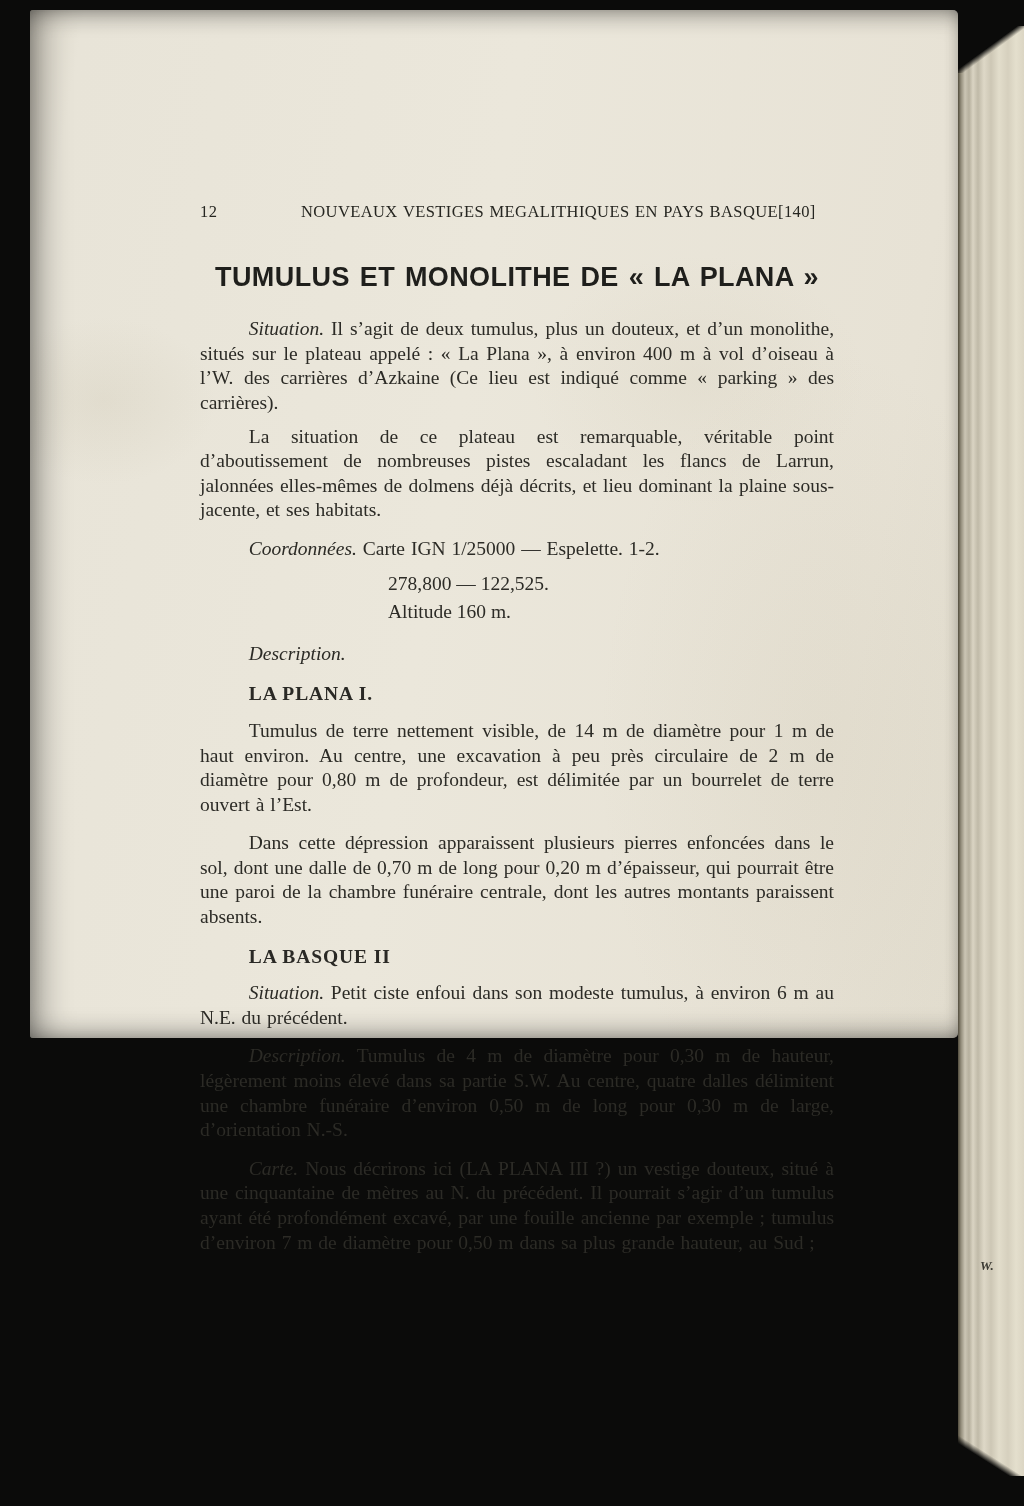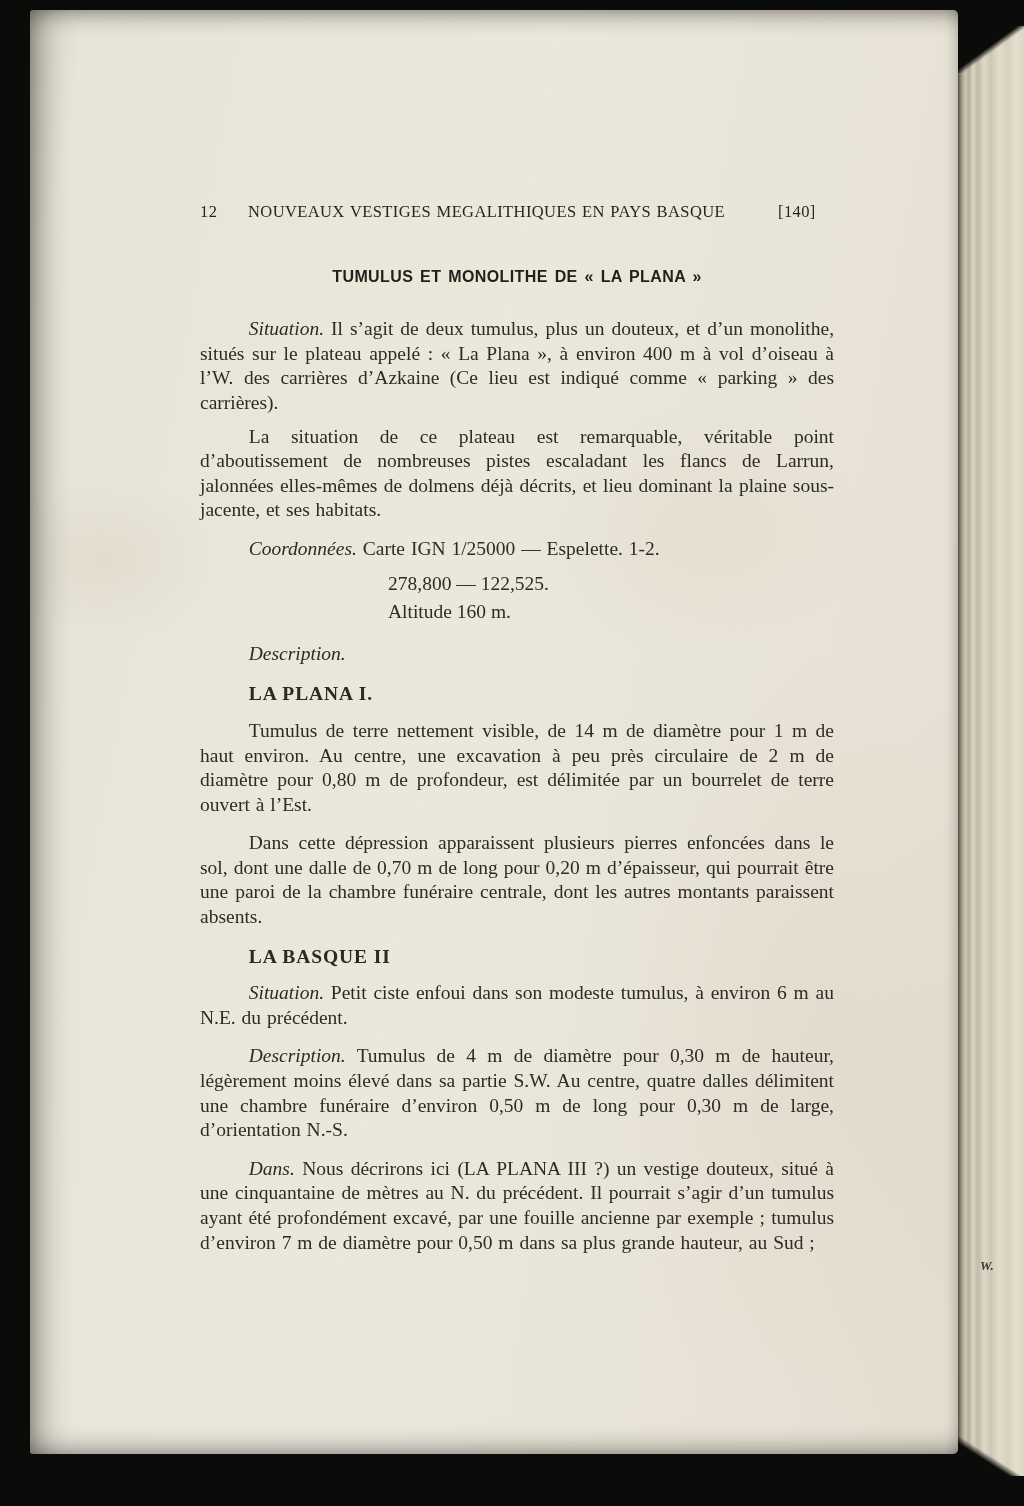--- a/index.html
+++ b/index.html
@@ -5,21 +5,21 @@
   * { margin:0; padding:0; box-sizing:border-box; }
   html,body { width:1024px; height:1506px; }
   body {
     background:#0b0b0a;
     position:relative;
     overflow:hidden;
     font-family:"Liberation Serif", serif;
   }
   .scan { position:absolute; inset:0; }
   .page {
-    position:absolute; left:30px; top:10px; width:928px; height:1444px;
+    position:absolute; left:30px; top:10px; width:928px; height:1028px;
     border-radius:3px 5px 5px 3px;
     background:
       radial-gradient(240px 180px at 72% 36%, rgba(186,176,146,0.10), transparent 70%),
       radial-gradient(320px 560px at 86% 72%, rgba(176,166,136,0.10), transparent 72%),
       radial-gradient(160px 120px at 8% 38%, rgba(170,160,130,0.12), transparent 70%),
       linear-gradient(100deg, #ddd8cb 0%, #e8e4d8 5%, #ebe7db 45%, #e7e2d5 85%, #e2ddcf 100%);
     box-shadow:
       inset 20px 0 34px -14px rgba(0,0,0,0.45),
       inset 0 16px 26px -16px rgba(0,0,0,0.40),
       inset 0 -18px 28px -18px rgba(0,0,0,0.38),
@@ -47,25 +47,25 @@
   .text-block {
     position:absolute; left:170px; top:190px; width:634px;
     color:#2c2b26; font-size:19.5px; line-height:24.6px;
   }
   .running-head {
     display:flex; justify-content:space-between; align-items:baseline;
     font-size:16.5px; letter-spacing:0.4px; color:#262621;
     margin-bottom:40px; word-spacing:1px;
   }
   .running-head .pagenum { min-width:48px; }
-  .running-head .head-title { flex:1; text-align:left; }
+  .running-head .head-title { flex:1; text-align:right; }
   .running-head .folio { min-width:56px; text-align:left; }
   .title {
     font-family:"Liberation Sans", sans-serif;
-    font-weight:700; font-size:16px; letter-spacing:0.4px; word-spacing:2px;
+    font-weight:700; font-size:27px; letter-spacing:0.4px; word-spacing:2px;
     text-align:center; color:#1f1f1c;
     margin-bottom:28px;
   }
   .para {
     text-align:justify; text-indent:2.5em;
     margin-bottom:9px; word-spacing:1px;
   }
   .lead { font-style:italic; }
   .coord-para { margin-bottom:10px; }
   .coord-line { padding-left:188px; margin-bottom:4px; }
@@ -106,21 +106,21 @@
 
       <p class="para">Tumulus de terre nettement visible, de 14 m de diamètre pour 1 m de haut environ. Au centre, une excavation à peu près circulaire de 2 m de diamètre pour 0,80 m de profondeur, est délimitée par un bourrelet de terre ouvert à l’Est.</p>
       <p class="para gap-top">Dans cette dépression apparaissent plusieurs pierres enfoncées dans le sol, dont une dalle de 0,70 m de long pour 0,20 m d’épaisseur, qui pourrait être une paroi de la chambre funéraire centrale, dont les autres montants paraissent absents.</p>
 
       <h2 class="subhead">LA BASQUE II</h2>
 
       <p class="para"><span class="lead">Situation.</span> <span>Petit ciste enfoui dans son modeste tumulus, à environ 6 m au N.E. du précédent.</span></p>
 
       <p class="para gap-top"><span class="lead">Description.</span> <span>Tumulus de 4 m de diamètre pour 0,30 m de hauteur, légèrement moins élevé dans sa partie S.W. Au centre, quatre dalles délimitent une chambre funéraire d’environ 0,50 m de long pour 0,30 m de large, d’orientation N.-S.</span></p>
 
-      <p class="para gap-top"><span class="lead">Dans.</span> <span>Nous décrirons ici (LA PLANA III ?) un vestige douteux, situé à une cinquantaine de mètres au N. du précédent. Il pourrait s’agir d’un tumulus ayant été profondément excavé, par une fouille ancienne par exemple ; tumulus d’environ 7 m de diamètre pour 0,50 m dans sa plus grande hauteur, au Sud ;</span></p>
+      <p class="para gap-top"><span class="lead">Carte.</span> <span>Nous décrirons ici (LA PLANA III ?) un vestige douteux, situé à une cinquantaine de mètres au N. du précédent. Il pourrait s’agir d’un tumulus ayant été profondément excavé, par une fouille ancienne par exemple ; tumulus d’environ 7 m de diamètre pour 0,50 m dans sa plus grande hauteur, au Sud ;</span></p>
 
     </div>
   </div>
 
   <div class="page-stack">
     <span class="edge-note">W.</span>
   </div>
 
 </div>
 

